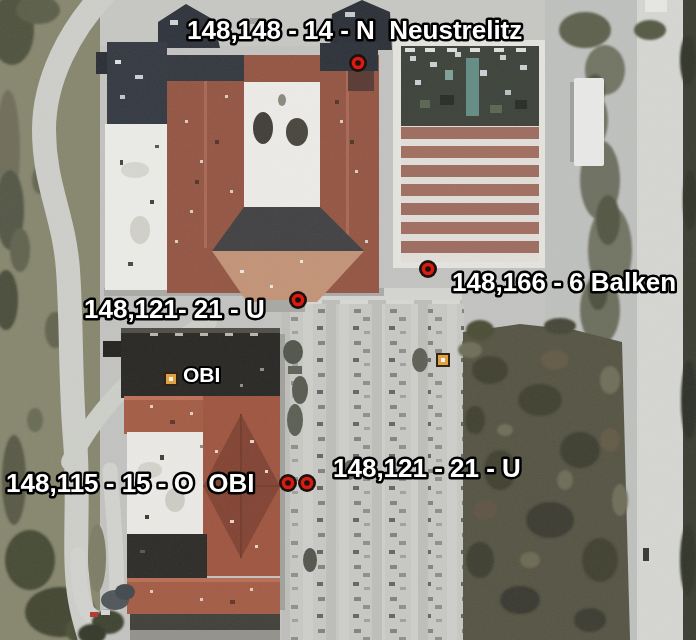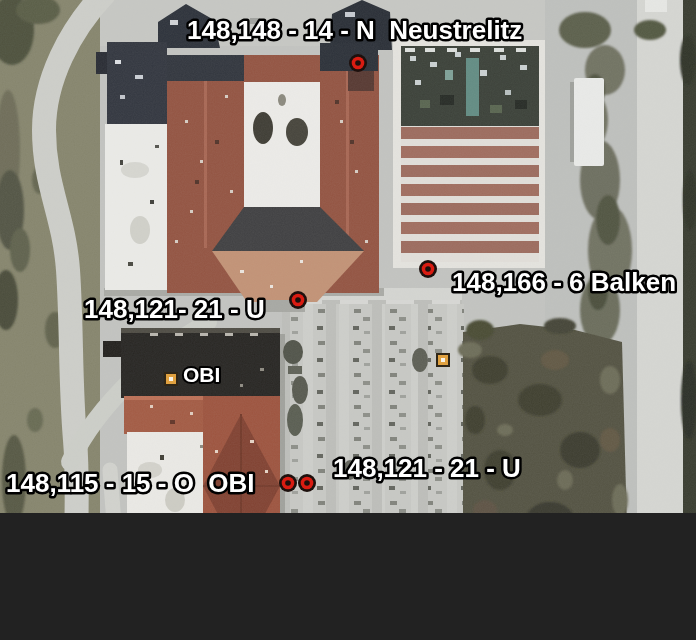--- a/index.html
+++ b/index.html
@@ -1,16 +1,16 @@
 <!DOCTYPE html>
 <html><head>
 <meta charset="utf-8">
 <style>
   html,body{margin:0;padding:0;background:#222;}
-  #stage{position:relative;width:696px;height:513px;overflow:hidden;background:#15803d;}
+  #stage{position:relative;width:696px;height:640px;overflow:hidden;background:#15803d;}
   svg{display:block;}
   .lbl{
     font-family:"Liberation Sans",sans-serif;
     font-weight:bold;
     font-size:26px;
     fill:#ffffff;
     stroke:#000000;
     stroke-width:5px;
     paint-order:stroke;
     stroke-linejoin:round;

